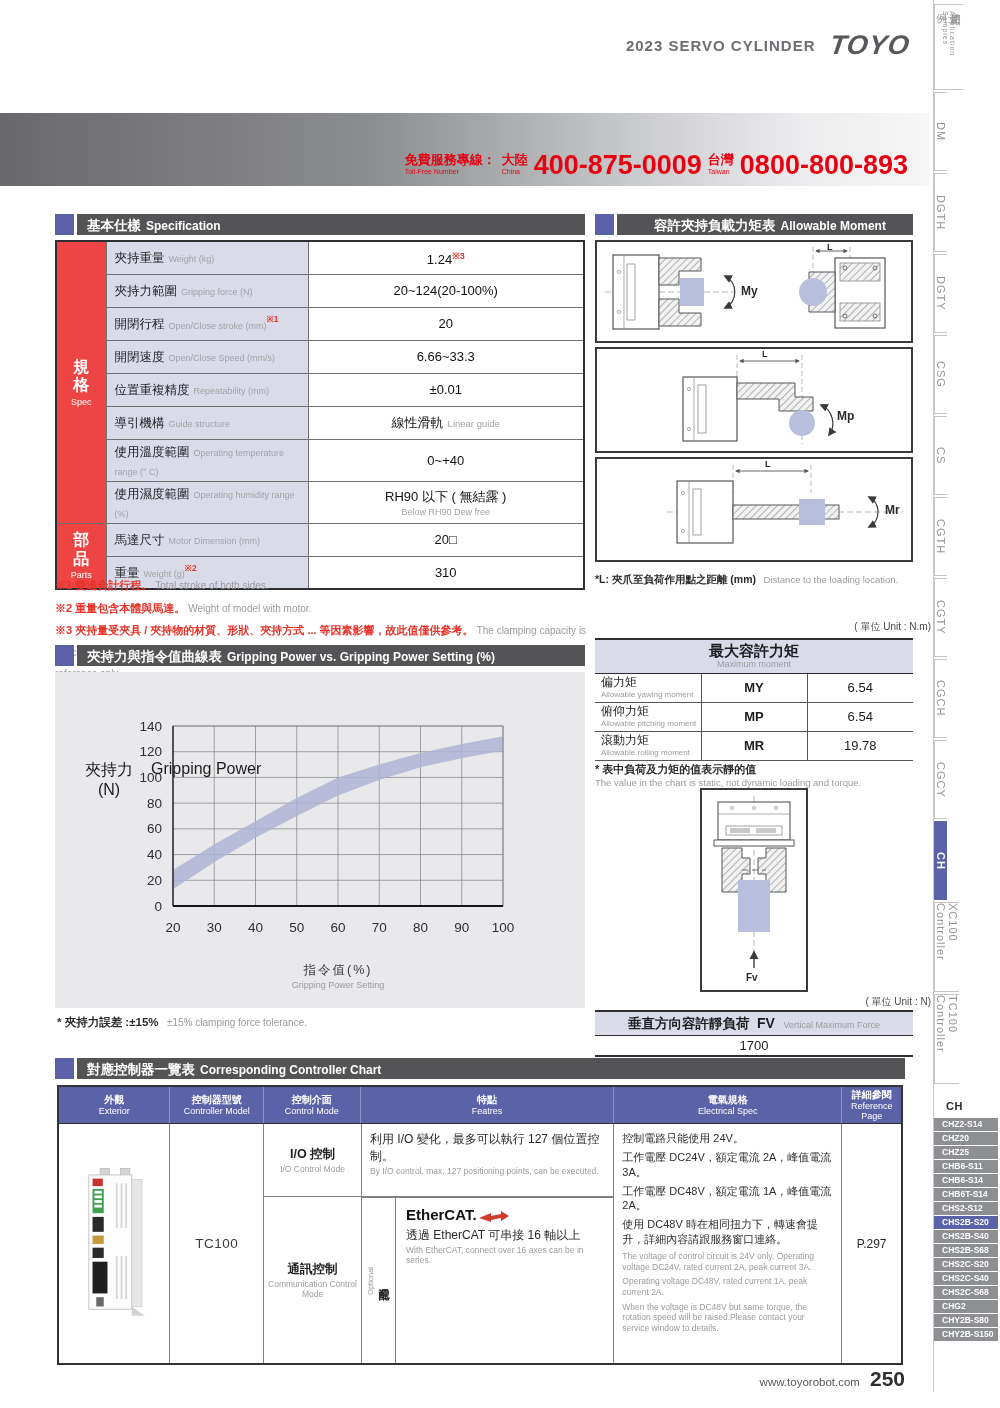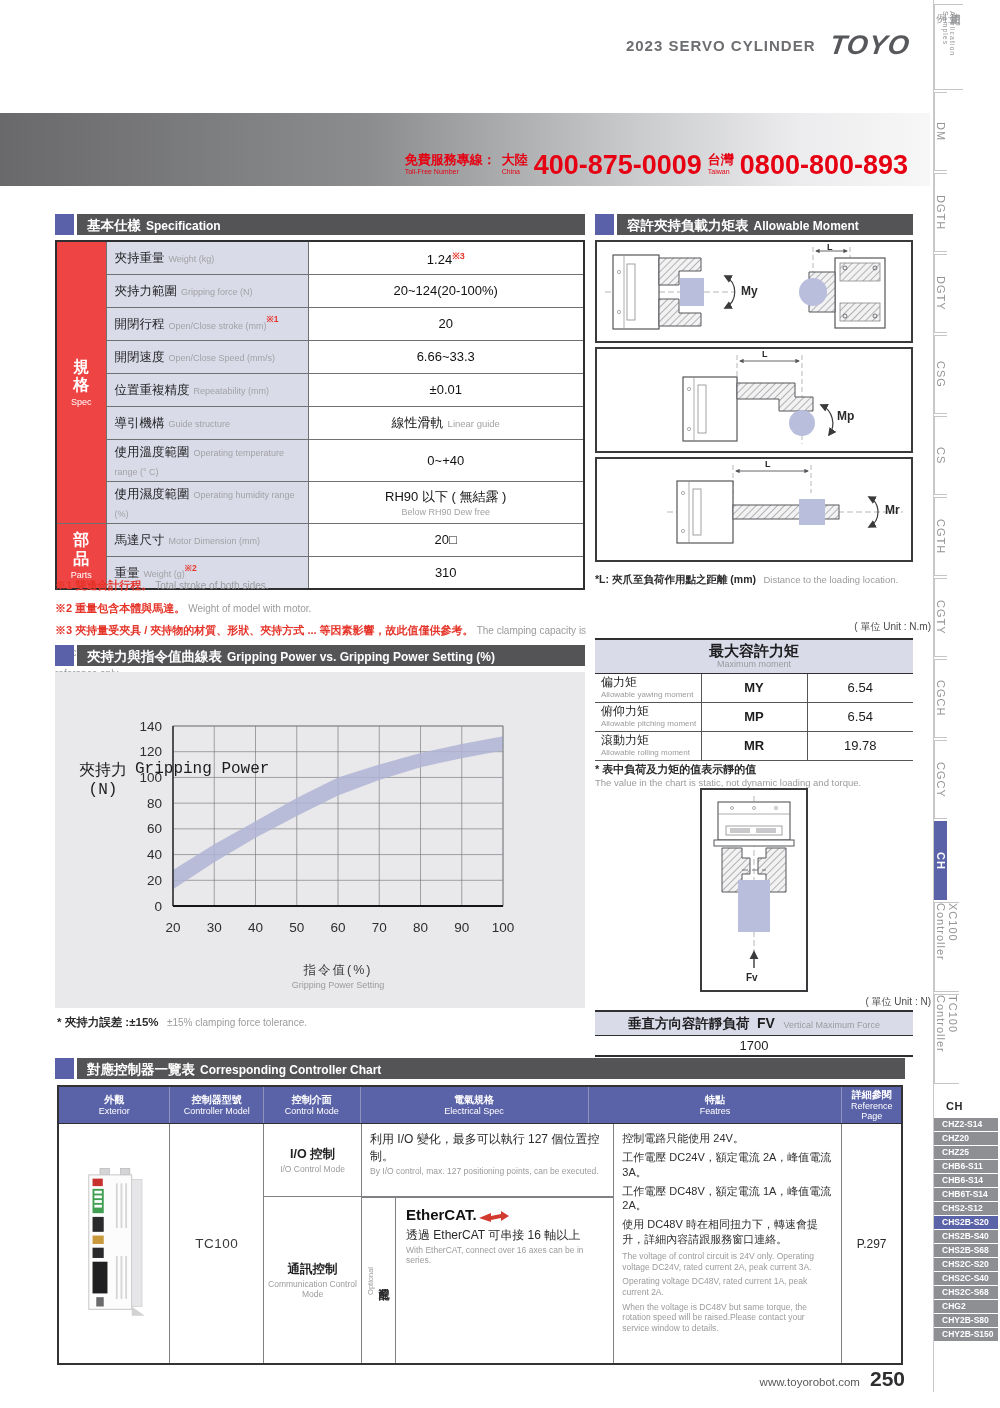--- a/index.html
+++ b/index.html
@@ -42,21 +42,21 @@
   td.valcell .vsup { font-size:9px; color:#e5352b; font-weight:bold; vertical-align:super; }
 
   .spec-notes { position:absolute; top:573px; left:55px; width:535px; line-height:1.35; }
   .spec-notes p { margin-bottom:1px; }
   .spec-notes .red { color:#e5352b; font-weight:bold; font-size:11px; }
   .spec-notes .gray { color:#9a9b9d; font-size:10px; margin-left:3px; }
 
   
   .chart-panel { position:absolute; top:672px; left:55px; width:530px; height:336px; background:#e9e9eb; }
   .ylab { position:absolute; left:30px; top:90px; display:flex; gap:3px; }
-  .ylabwrap { position:absolute; left:24px; top:88px; display:flex; align-items:flex-start; gap:8px;font-family:Liberation Mono, monospace; }
+  .ylabwrap { position:absolute; left:30px; top:88px; display:flex; align-items:flex-start; gap:18px; }
   .ylab-col { display:flex; flex-direction:column; align-items:center; }
   .xlab { position:absolute; left:118px; top:288px; width:330px; text-align:center; }
   .xlab .zh { font-size:12.5px; color:#3a3a3c; letter-spacing:2px; }
   .xlab .en { font-size:9px; color:#9a9b9d; display:block; margin-top:1px; }
   .chart-note { position:absolute; top:1012px; left:57px; }
   .chart-note .zh { font-size:11.5px; font-weight:bold; color:#2a2a2c; }
   .chart-note .en { font-size:10px; color:#9a9b9d; margin-left:4px; }
 
   
   .mbox { position:absolute; left:595px; width:318px; border:2px solid #3a3a3c; background:#fff; }
@@ -313,21 +313,21 @@
     <span class="zh">指令值(%)</span>
     <span class="en">Gripping Power Setting</span>
   </div>
 </div>
 
 <div class="chart-note">
   <span class="zh">* 夾持力誤差 :±15%</span>
   <span class="en">±15% clamping force tolerance.</span>
 </div>
 
-<div class="sec-h" style="top:214px; left:595px; width:318px;">
+<div class="sec-h" style="top:214px; left:595px; width:318px;text-align:center;">
   <div class="sq"></div>
   <div class="bar"><span class="zh">容許夾持負載力矩表</span><span class="en">Allowable Moment</span></div>
 </div>
 
 <div class="mbox" style="top:240px; height:103px;">
   <svg width="314" height="99" viewBox="0 0 314 99">
     <line x1="8" y1="50" x2="138" y2="50" stroke="#9a9a9c" stroke-width="0.7" stroke-dasharray="6 3"></line>
     <rect x="16" y="13" width="46" height="74" fill="#fff" stroke="#55565a" stroke-width="1.2"></rect>
     <line x1="27" y1="13" x2="27" y2="87" stroke="#8a8b8d" stroke-width="0.7"></line>
     <rect x="30" y="22" width="8" height="56" fill="#fff" stroke="#8a8b8d" stroke-width="0.8"></rect>
@@ -492,27 +492,27 @@
         <span class="en">Exterior</span>
       </div>
       <div class="hc w-mod">
         <span class="zh">控制器型號</span>
         <span class="en">Controller Model</span>
       </div>
       <div class="hc w-mode">
         <span class="zh">控制介面</span>
         <span class="en">Control Mode</span>
       </div>
+      <div class="hc w-feat">
+        <span class="zh">特點</span>
+        <span class="en">Featres</span>
+      </div>
       <div class="hc w-elec">
         <span class="zh">電氣規格</span>
         <span class="en">Electrical Spec</span>
-      </div>
-      <div class="hc w-feat">
-        <span class="zh">特點</span>
-        <span class="en">Featres</span>
       </div>
       <div class="hc w-ref">
         <span class="zh">詳細參閱</span>
         <span class="en">Reference Page</span>
       </div>
     </div>
   <div class="cc-body">
     <div class="cell-ext w-ext">
       <svg width="84" height="165" viewBox="0 0 90 165">
         <rect x="30" y="2" width="10" height="9" fill="#d4d4d6" stroke="#b5b5b7" stroke-width="0.7"></rect>

